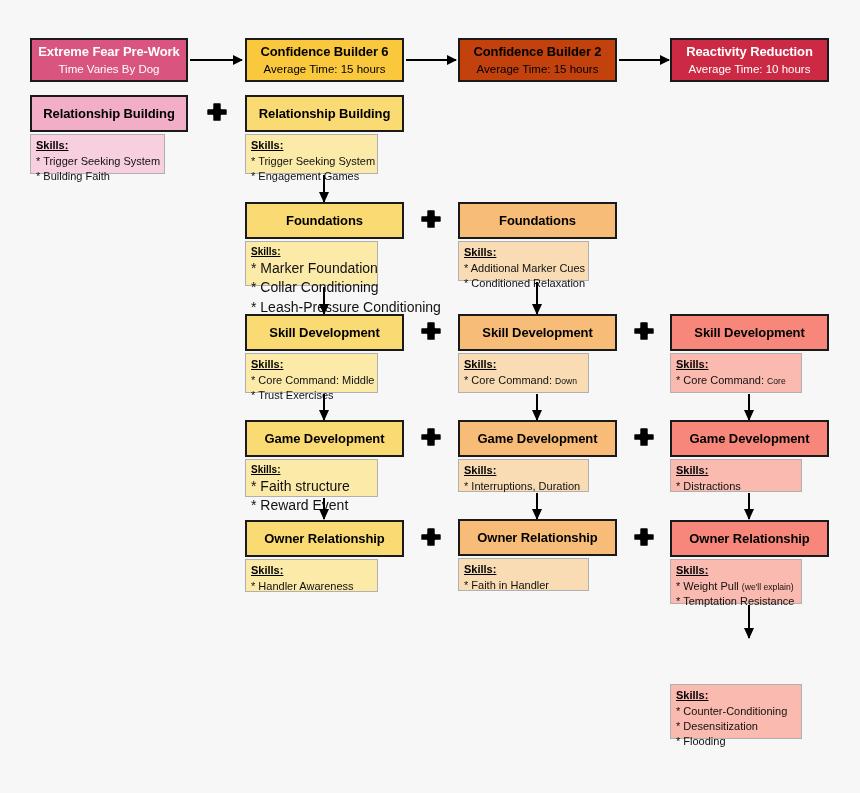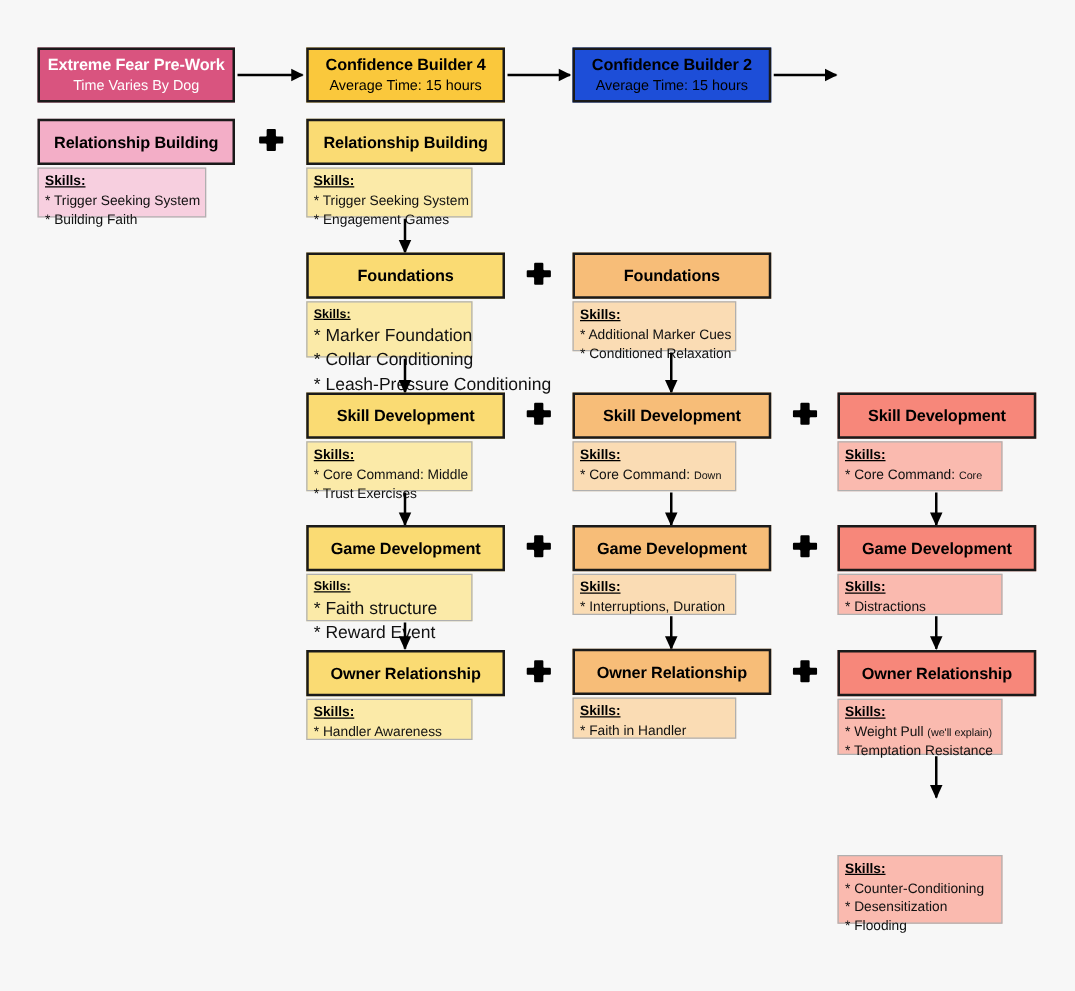--- a/index.html
+++ b/index.html
@@ -126,33 +126,37 @@
 <div id="canvas">
 
   <div class="title-box dark" style="left:30px; top:38px; width:158px; height:44px; background:#d9547f;text-align:center;">
     <span class="t-main">Extreme Fear Pre-Work</span>
     <span class="t-sub">Time Varies By Dog</span>
   </div>
 
   <div class="arrow-h" style="left:190px; top:59px; width:52px;"></div>
 
   <div class="title-box" style="left:245px; top:38px; width:159px; height:44px; background:#fac83c;">
-    <span class="t-main">Confidence Builder 4</span>
+    <span class="t-main">Confidence Builder 6</span>
     <span class="t-sub">Average Time: 15 hours</span>
   </div>
 
   <div class="arrow-h" style="left:406px; top:59px; width:50px;"></div>
 
-  <div class="title-box" style="left:458px; top:38px; width:159px; height:44px; background:#1d4ed8;">
+  <div class="title-box" style="left:458px; top:38px; width:159px; height:44px; background:#c2410c;">
     <span class="t-main">Confidence Builder 2</span>
     <span class="t-sub">Average Time: 15 hours</span>
   </div>
 
   <div class="arrow-h" style="left:619px; top:59px; width:50px;"></div>
 
+  <div class="title-box dark" style="left:670px; top:38px; width:159px; height:44px; background:#cc2a44;">
+    <span class="t-main">Reactivity Reduction</span>
+    <span class="t-sub">Average Time: 10 hours</span>
+  </div>
 
   <div class="title-box" style="left:30px; top:95px; width:158px; height:37px; background:#f3aec7;">
     <span class="t-main">Relationship Building</span>
   </div>
   <div class="skills-box" style="left:30px; top:134px; width:135px; height:40px; background:#f7cfdf;">
     <span class="skills-head">Skills:</span>
     <span class="skill-line">* Trigger Seeking System</span>
     <span class="skill-line">* Building Faith</span>
   </div>
 

